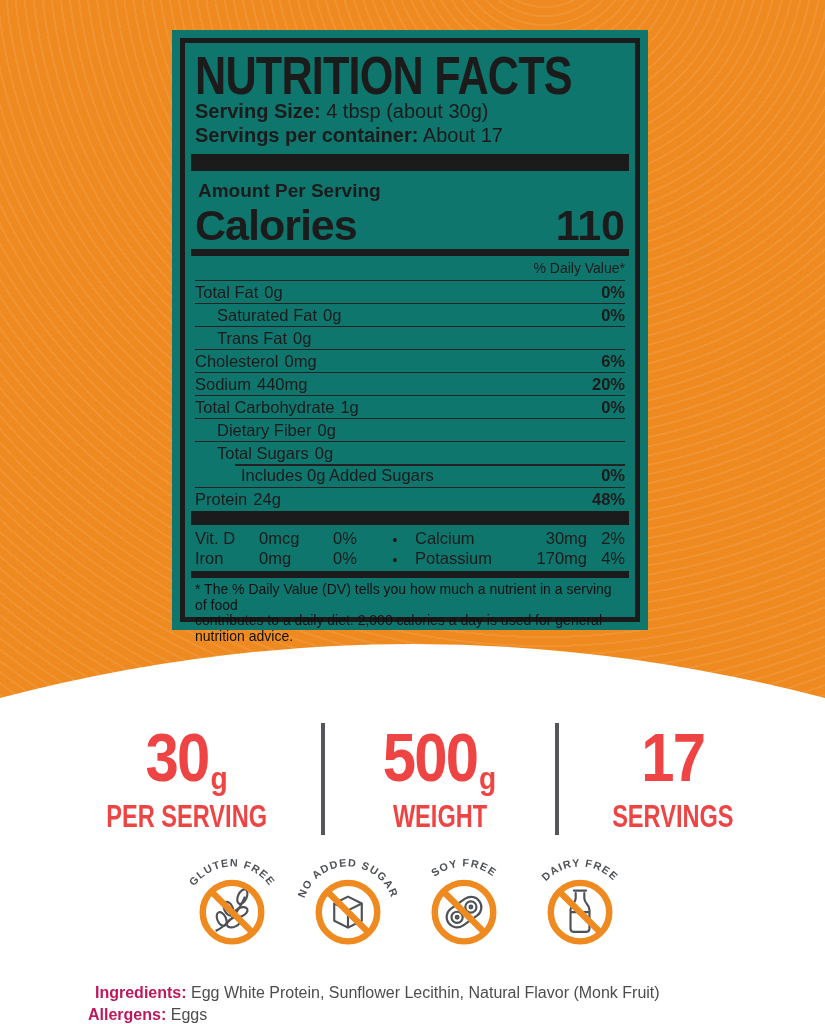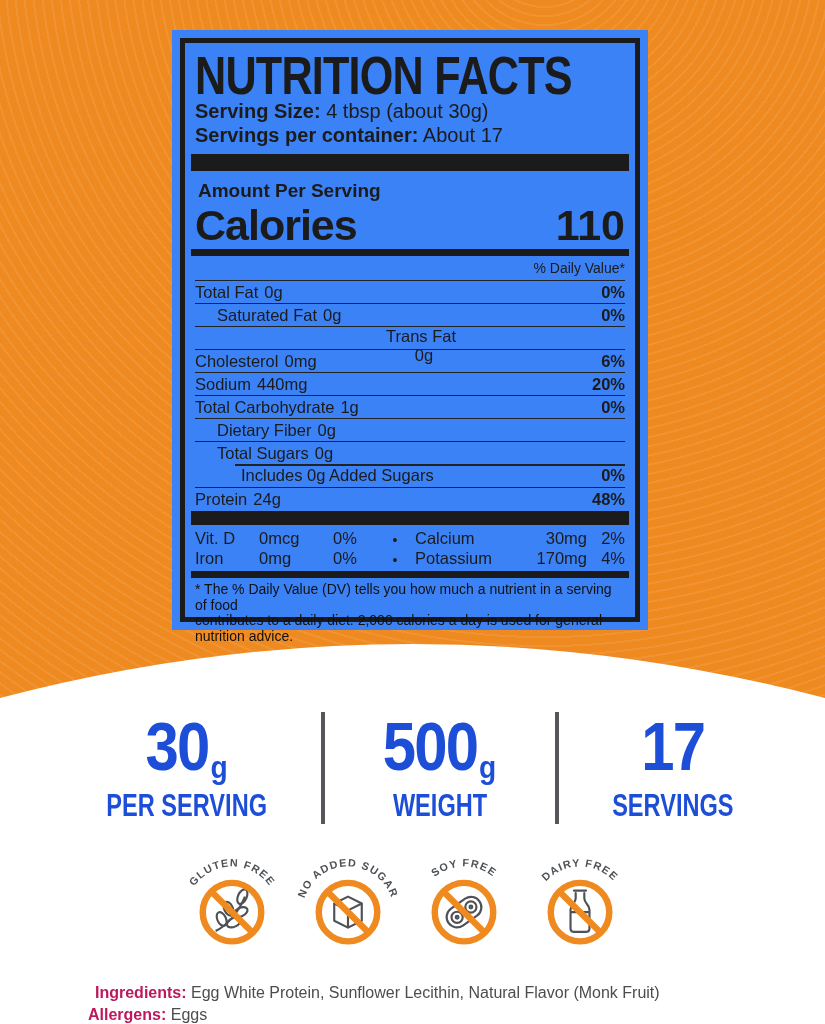--- a/index.html
+++ b/index.html
@@ -15,21 +15,21 @@
     background-color:#EF8A20;
     background-image:
       repeating-radial-gradient(circle at 66% -8%,
         rgba(255,255,255,0.085) 0px, rgba(255,255,255,0.085) 2px,
         rgba(255,255,255,0) 2px, rgba(255,255,255,0) 9px);
   }
   .curve{position:absolute;top:638px;left:0;width:825px;height:74px;display:block;}
   
   .label-outer{
     position:absolute;left:172px;top:30px;width:476px;height:600px;
-    background:#3b82f6;box-sizing:border-box;padding:8px;
+    background:#0f766e;box-sizing:border-box;padding:8px;
   }
   .label-inner{
     width:100%;height:100%;box-sizing:border-box;
     border:5px solid #1b1b1b;padding:2px 10px 0 10px;color:#1b1b1b;
   }
   .nf-title{
     display:inline-block;white-space:nowrap;
     font-size:54px;font-weight:700;letter-spacing:-1px;line-height:0.92;
     transform:scaleX(0.80);transform-origin:left center;
     margin-top:6px;height:48px;
@@ -62,21 +62,21 @@
   .micro-row .c2{width:74px;}
   .micro-row .c3{width:42px;}
   .micro-row .c4{flex:1;text-align:center;font-size:14px;}
   .micro-row .c5{width:116px;}
   .micro-row .c6{width:56px;text-align:right;}
   .micro-row .c7{width:38px;text-align:right;}
   .footnote{margin-top:4px;font-size:14px;line-height:15.6px;color:#111;}
   
   .stats{
     position:absolute;top:700px;left:53px;width:734px;height:135px;
-    display:flex;align-items:center;color:#1d4ed8;
+    display:flex;align-items:flex-end;color:#ef4444;
   }
   .stat-col{display:flex;flex-direction:column;align-items:center;justify-content:center;}
   .stat-col.w1{width:268px;} .stat-col.w2{width:230px;} .stat-col.w3{width:228px;}
   .stat-divider{width:4px;height:112px;background:#54565A;}
   .stat-value{
     display:flex;align-items:baseline;white-space:nowrap;
     transform:scaleX(0.88);transform-origin:center;
     font-weight:700;line-height:1;
   }
   .stat-num{font-size:68px;letter-spacing:-2px;}
@@ -127,21 +127,21 @@
         <div class="n-row" style="padding-left: 0px;">
           <span class="nm b">Total Fat</span>
           <span class="amt">0g</span>
           <span class="dv">0%</span>
         </div>
         <div class="n-row" style="padding-left: 22px;">
           <span class="nm">Saturated Fat</span>
           <span class="amt">0g</span>
           <span class="dv">0%</span>
         </div>
-        <div class="n-row" style="padding-left: 22px; flex-direction: column;">
+        <div class="n-row" style="padding-left: 22px;">
           <span class="nm">Trans Fat</span>
           <span class="amt">0g</span>
         </div>
         <div class="n-row" style="padding-left: 0px;">
           <span class="nm b">Cholesterol</span>
           <span class="amt">0mg</span>
           <span class="dv">6%</span>
         </div>
         <div class="n-row" style="padding-left: 0px;">
           <span class="nm b">Sodium</span>

